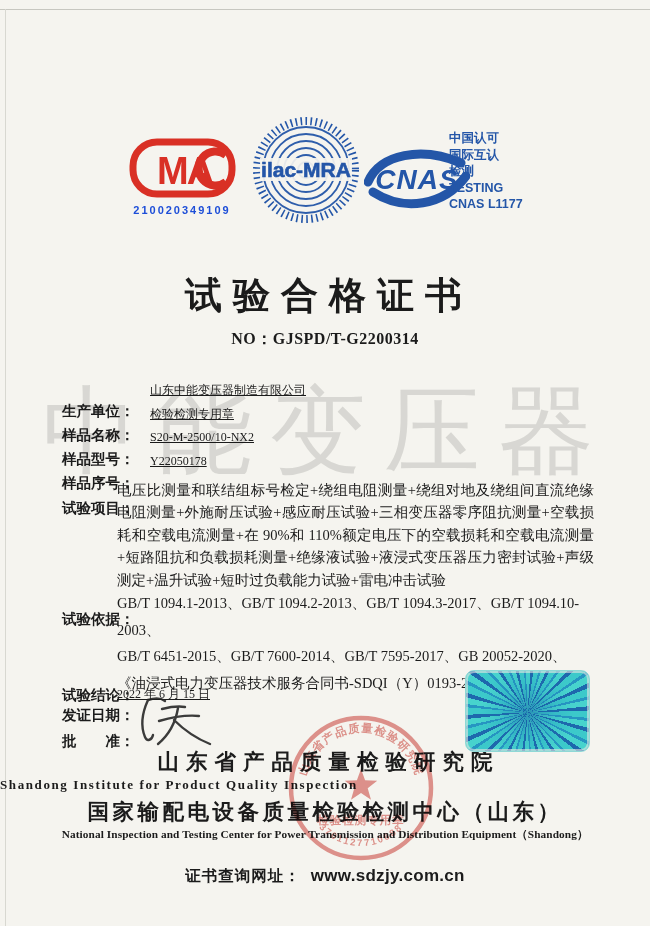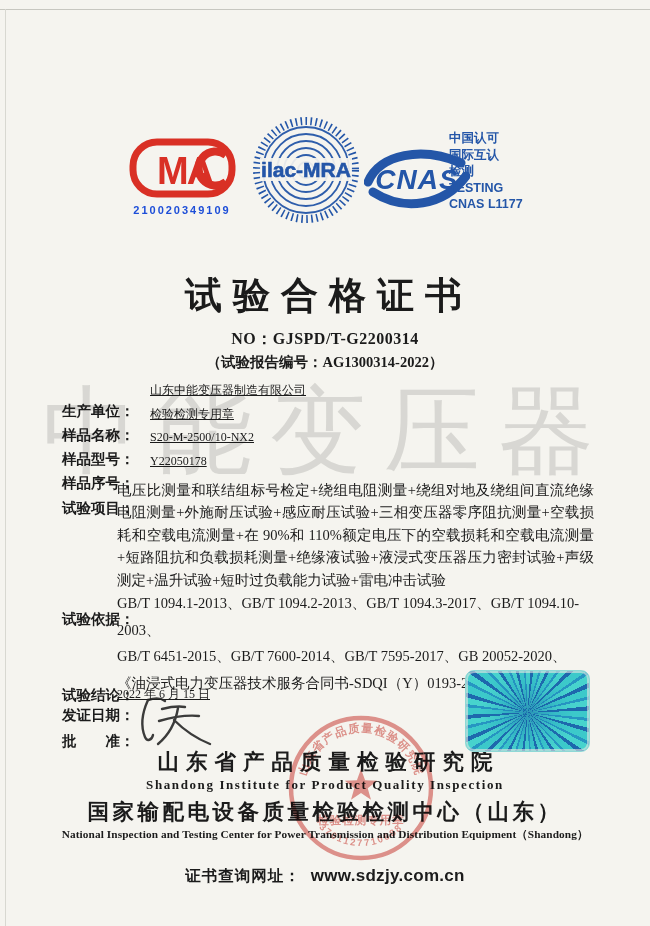--- a/index.html
+++ b/index.html
@@ -70,21 +70,21 @@
       repeating-conic-gradient(from 8deg at 50% 52%, #3cc9ca 0deg 7deg, #2795c2 7deg 10deg, #47d3cd 10deg 16deg, #1e68ad 16deg 20deg);
     box-shadow:0 0 0 2px rgba(230,230,225,0.6) inset;
   }
 
   
   #official-seal{position:absolute;left:286px;top:710px;z-index:3;mix-blend-mode:multiply;opacity:0.9;}
 
   
   .inst-cn1{position:absolute;top:747px;left:0;right:0;text-align:center;z-index:1;
     font-size:21.5px;font-weight:700;letter-spacing:7px;padding-left:7px;}
-  .inst-en1{position:absolute;top:777px;left:0;right:0;text-align:center;z-index:1;
+  .inst-en1{position:absolute;top:777px;left:0;right:0;text-align:left;z-index:1;
     font-size:13px;font-weight:700;letter-spacing:1.6px;}
   .inst-cn2{position:absolute;top:797px;left:0;right:0;text-align:center;z-index:1;
     font-size:21.5px;font-weight:700;letter-spacing:3.5px;}
   .inst-en2{position:absolute;top:827px;left:0;right:0;text-align:center;z-index:1;
     font-size:11.3px;font-weight:700;letter-spacing:0.1px;}
 
   
   .footer{position:absolute;top:866px;left:0;right:0;text-align:center;z-index:1;}
   .footer .lbl{font-size:15.5px;font-weight:700;letter-spacing:1px;}
   .footer .url{font-family:"Liberation Sans","DejaVu Sans",sans-serif;
@@ -129,21 +129,20 @@
     <text x="53" y="43" text-anchor="middle" font-size="28" font-weight="bold" font-style="italic" fill="#2456a8" letter-spacing="1">CNAS</text>
   </svg>
   <div id="cnas-caption">中国认可
 国际互认
 检测
 TESTING
 CNAS L1177</div>
 
   <div class="title">试验合格证书</div>
   <div class="cert-no">NO：GJSPD/T-G2200314</div>
-  <div class="report-no">（试验报告编号：AG1300314-2022）</div>
 
   <div class="row-label" style="top:382px">生产单位：</div>
   <div class="row-value" style="top:382px;left:150px">山东中能变压器制造有限公司</div>
 
   <div class="row-label" style="top:406px">样品名称：</div>
   <div class="row-value" style="top:406px;left:150px">检验检测专用章</div>
 
   <div class="row-label" style="top:430px">样品型号：</div>
   <div class="row-value" style="top:430px;left:150px">S20-M-2500/10-NX2</div>
 

